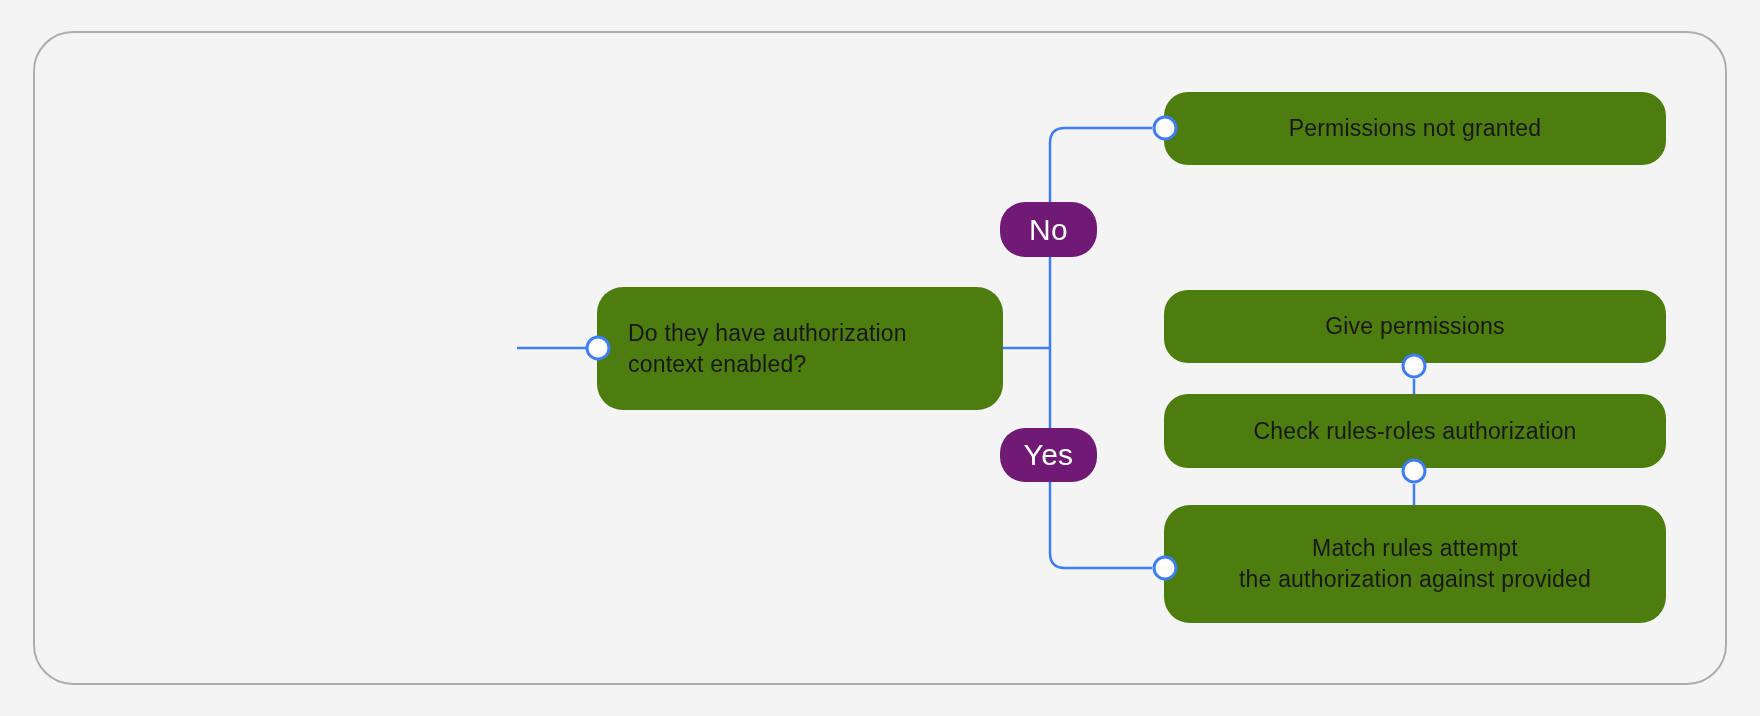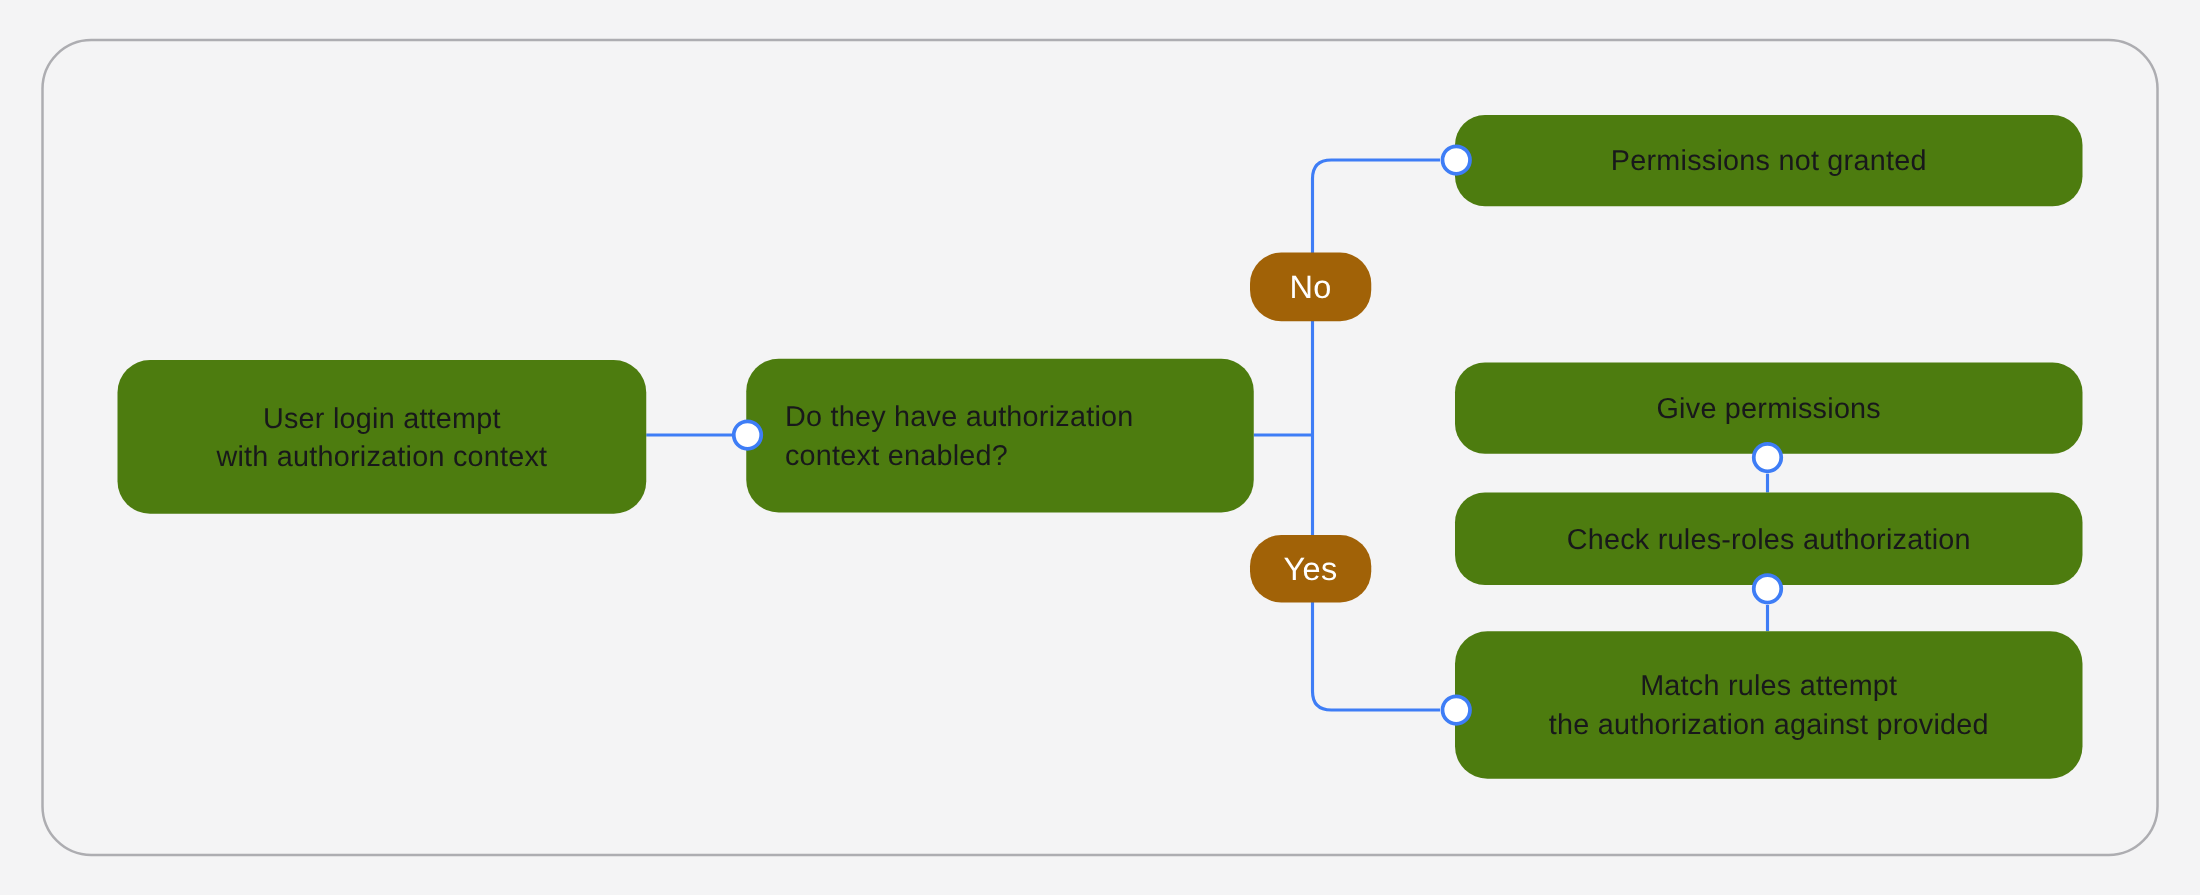--- a/index.html
+++ b/index.html
@@ -54,27 +54,27 @@
   }
   .node-user     { left: 94px;   top: 288px; width: 423px; height: 123px; }
   .node-question { left: 597px;  top: 287px; width: 406px; height: 123px;
                    align-items: flex-start; text-align: left; padding-left: 31px; }
   .node-png      { left: 1164px; top: 92px;  width: 502px; height: 73px;  border-radius: 24px; }
   .node-give     { left: 1164px; top: 290px; width: 502px; height: 73px;  border-radius: 24px; }
   .node-check    { left: 1164px; top: 394px; width: 502px; height: 74px;  border-radius: 24px; }
   .node-match    { left: 1164px; top: 505px; width: 502px; height: 118px; }
   .pill {
     position: absolute;
-    background: #a16207;
+    background: #701a75;
     color: #ffffff;
     border-radius: 25px;
     display: flex;
     align-items: center;
     justify-content: center;
-    font-size: 26px;
+    font-size: 30px;
     letter-spacing: 0.3px;
     z-index: 3;
   }
   .pill-no  { left: 1000px; top: 202px; width: 97px; height: 55px; }
   .pill-yes { left: 1000px; top: 428px; width: 97px; height: 54px; }
   .edge {
     fill: none;
     stroke: #3e7df6;
     stroke-width: 2.5;
   }
@@ -93,24 +93,20 @@
 
   <svg class="layer lines" viewBox="0 0 1760 716">
     <path class="edge" d="M 517 348 H 587"></path>
     <path class="edge" d="M 1003 348 H 1050"></path>
     <path class="edge" d="M 1050 348 V 143 Q 1050 128 1065 128 H 1152"></path>
     <path class="edge" d="M 1050 348 V 553 Q 1050 568 1065 568 H 1152"></path>
     <path class="edge" d="M 1414 379 V 394"></path>
     <path class="edge" d="M 1414 484 V 505"></path>
   </svg>
 
-  <div class="node node-user">
-    <div>User login attempt</div>
-    <div>with authorization context</div>
-  </div>
 
   <div class="node node-question">
     <div>Do they have authorization</div>
     <div>context enabled?</div>
   </div>
 
   <div class="node node-png">
     <div>Permissions not granted</div>
   </div>
 

